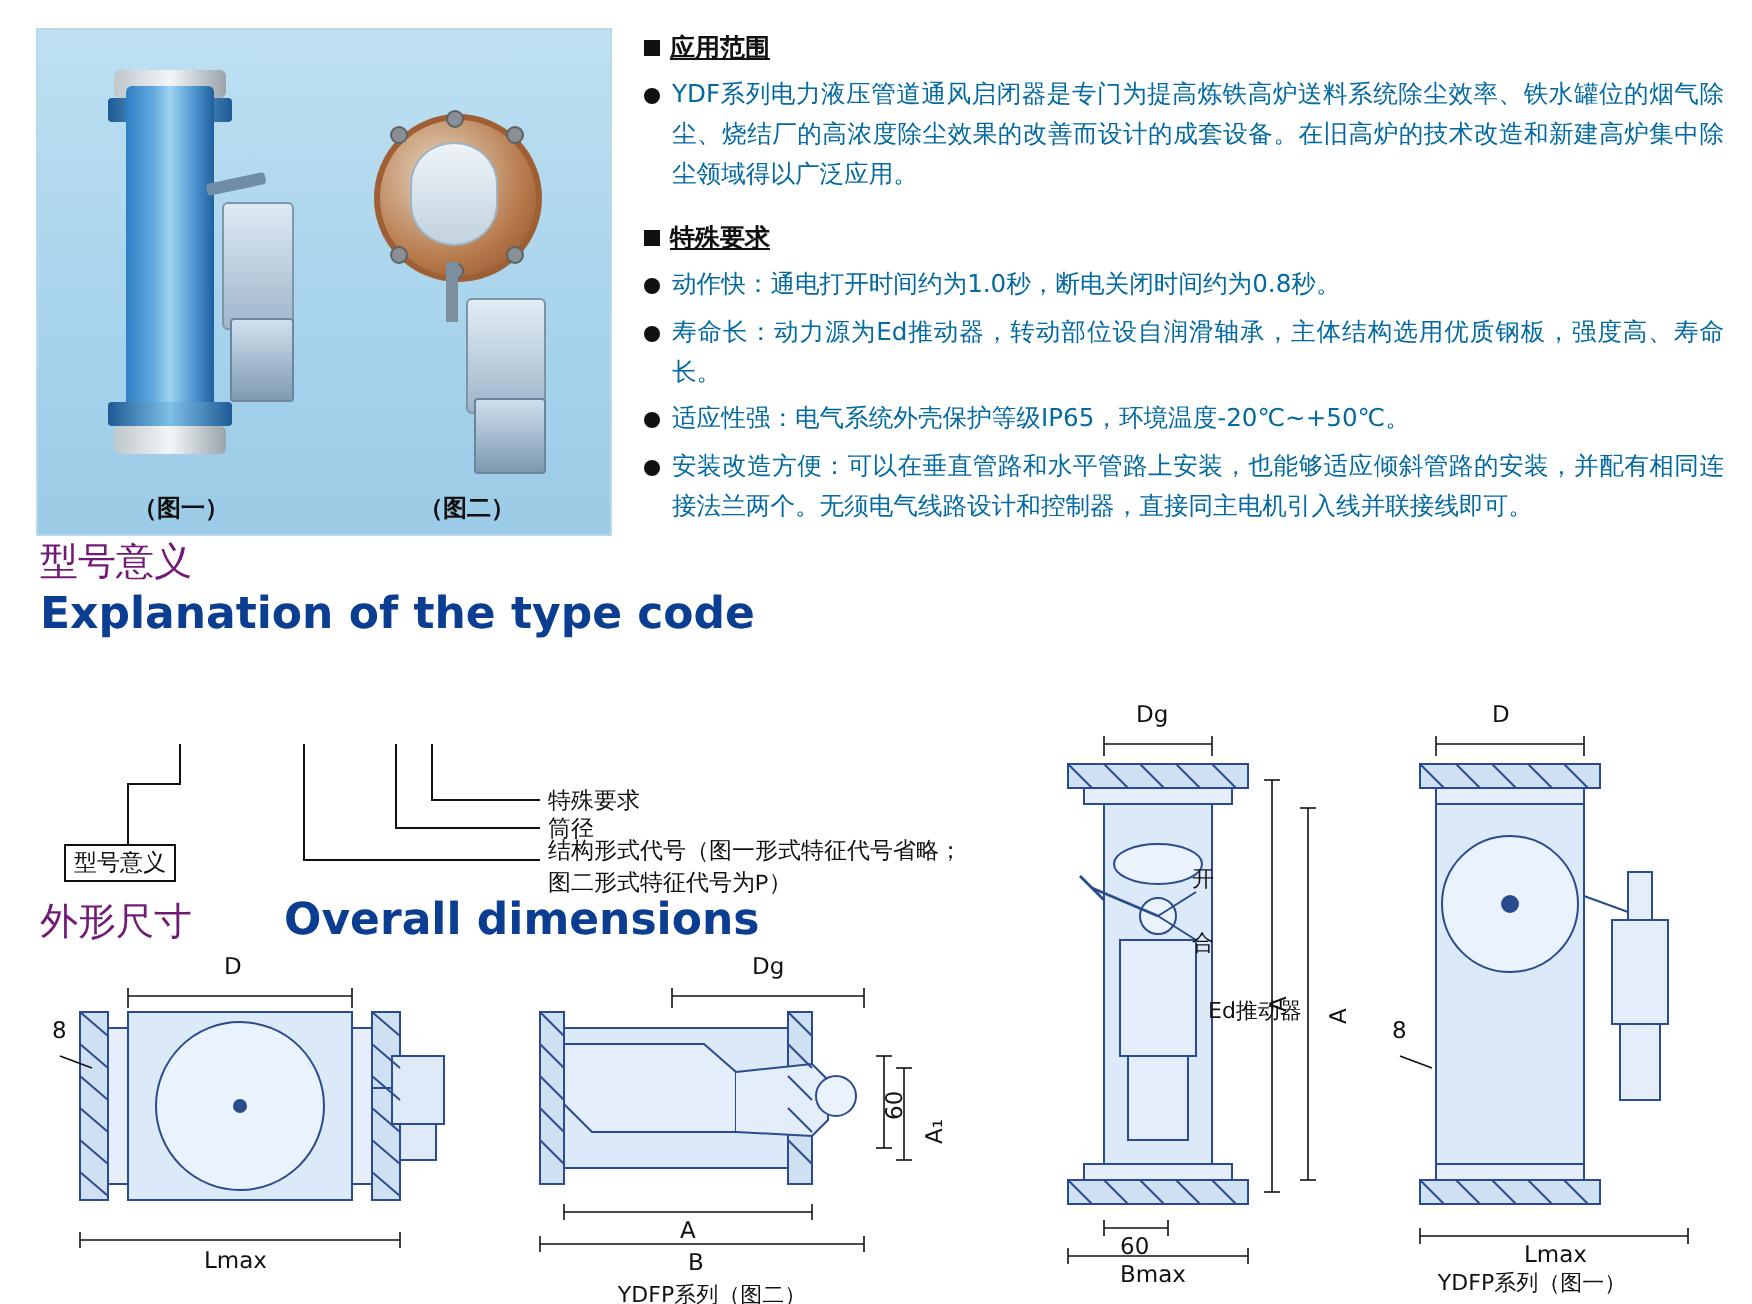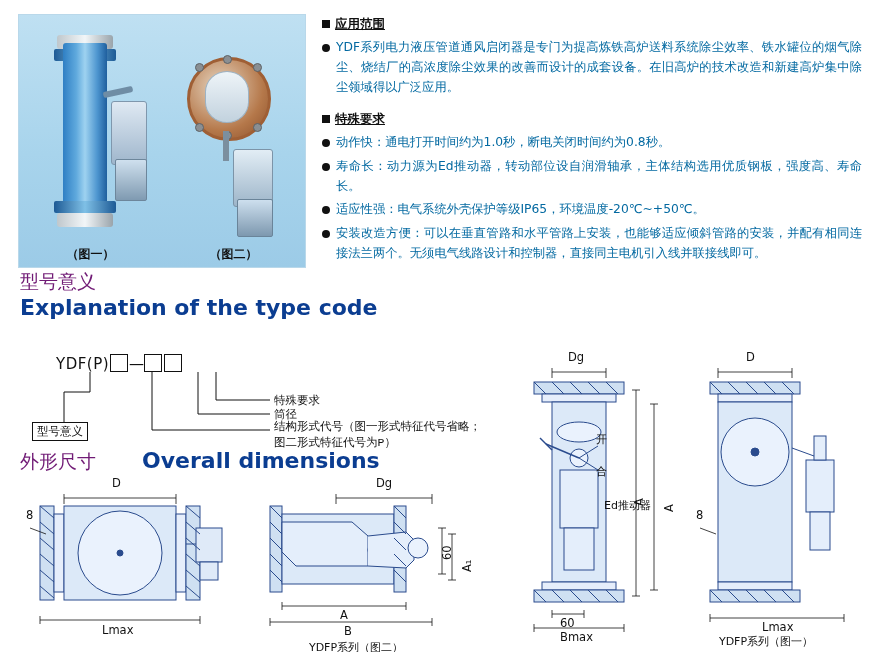--- a/index.html
+++ b/index.html
@@ -186,23 +186,20 @@
     <div class="bullet">适应性强：电气系统外壳保护等级IP65，环境温度-20℃~+50℃。</div>
     <div class="bullet">安装改造方便：可以在垂直管路和水平管路上安装，也能够适应倾斜管路的安装，并配有相同连接法兰两个。无须电气线路设计和控制器，直接同主电机引入线并联接线即可。</div>
   </div>
 
   <div class="title-code">
     <span class="sec-cn">型号意义</span>
     <span class="sec-en">Explanation of the type code</span>
   </div>
 
   <div class="code-dia">
-    <div class="code-main">
-      <span>YDF(P)</span><span class="box"></span><span class="dash">—</span><span class="box"></span><span class="box"></span>
-    </div>
 
     <svg width="300" height="100" style="position:absolute;left:0;top:0;">
 
       <path d="M196,32 L196,60 L250,60" stroke="#111" stroke-width="1" fill="none"></path>
 
       <path d="M178,32 L178,74 L250,74" stroke="#111" stroke-width="1" fill="none"></path>
 
       <path d="M132,32 L132,90 L250,90" stroke="#111" stroke-width="1" fill="none"></path>
 
       <path d="M70,32 L70,52 L44,52 L44,82" stroke="#111" stroke-width="1" fill="none"></path>

